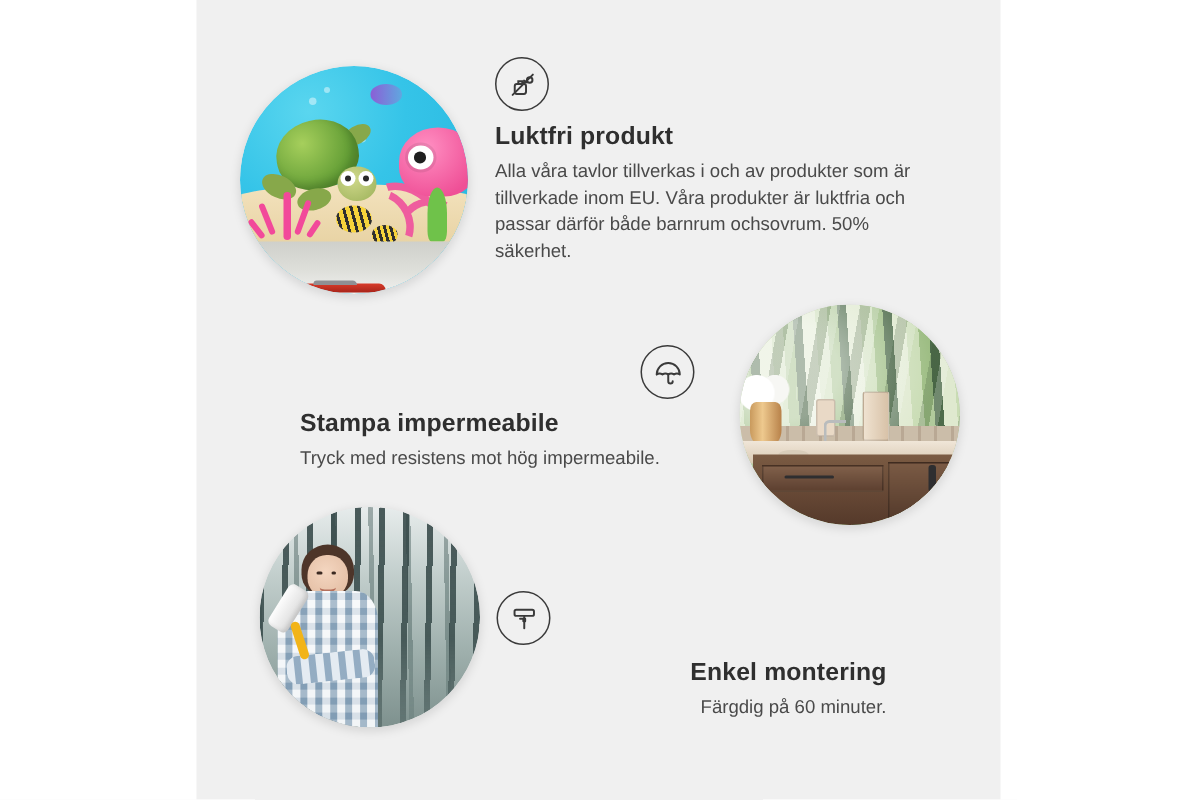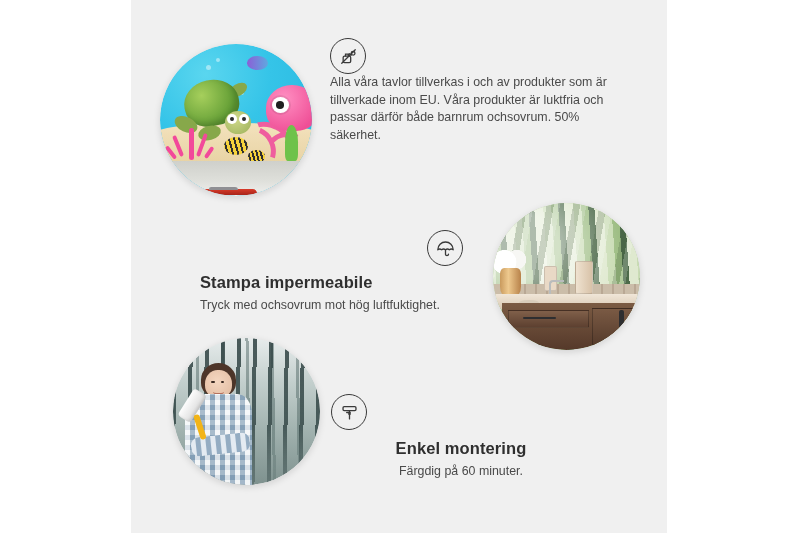--- a/index.html
+++ b/index.html
@@ -330,21 +330,21 @@
   #feature-waterproof{
     left: 200px; top: 230px; width: 270px;
     text-align: left;
   }
   #feature-waterproof .icon-row{ display:flex; justify-content:flex-end; padding-right: 7px; }
   #feature-waterproof .f-title{ margin-top: 7px; }
 
   
   #feature-assembly{
     left: 331px; top: 394px; width: 260px;
-    text-align: center;
+    text-align: right;
   }
   #feature-assembly .f-title{ margin-top: 9px; }
 </style>
 </head>
 <body>
 
 <div id="stage">
 
   <div id="panel"></div>
 
@@ -428,34 +428,35 @@
     <div class="icon-circle">
       <svg width="21" height="21" viewBox="0 0 24 24" fill="none" stroke="#3a3a3a" stroke-width="1.5" stroke-linecap="round">
         <path d="M7.5 11.5h5.4a1.6 1.6 0 0 1 1.6 1.6v4.3a1.6 1.6 0 0 1-1.6 1.6H7.5a1.6 1.6 0 0 1-1.6-1.6v-4.3a1.6 1.6 0 0 1 1.6-1.6z"></path>
         <path d="M8.6 11.5V9.3h3.2v2.2"></path>
         <path d="M11.8 10.1h3.4"></path>
         <circle cx="17.3" cy="8.4" r="2.1"></circle>
         <path d="M15.2 10.1l-2.2-1.3"></path>
         <line x1="4.3" y1="19.7" x2="19.7" y2="4.3"></line>
       </svg>
     </div>
+    <div class="f-title">Luktfri produkt</div>
     <p class="f-body">Alla våra tavlor tillverkas i och av produkter som är tillverkade inom EU. Våra produkter är luktfria och passar därför både barnrum ochsovrum. 50% säkerhet.</p>
   </div>
 
   <div class="feature" id="feature-waterproof">
     <div class="icon-row">
       <div class="icon-circle">
         <svg width="21" height="21" viewBox="0 0 24 24" fill="none" stroke="#3a3a3a" stroke-width="1.5" stroke-linecap="round" stroke-linejoin="round">
           <path d="M3.2 13.4a8.8 8.8 0 0 1 17.6 0c-1.5-1.2-2.9-1.2-4.4 0-1.5-1.2-2.9-1.2-4.4 0-1.5-1.2-2.9-1.2-4.4 0-1.5-1.2-2.9-1.2-4.4 0z"></path>
           <path d="M12 13.4v5.1a1.7 1.7 0 0 0 3.4 0"></path>
         </svg>
       </div>
     </div>
     <div class="f-title">Stampa impermeabile</div>
-    <p class="f-body">Tryck med ochsovrum mot hög luftfuktighet.</p>
+    <p class="f-body">Tryck med resistens mot hög impermeabile.</p>
   </div>
 
   <div class="feature" id="feature-assembly">
     <div class="icon-circle">
       <svg width="21" height="21" viewBox="0 0 24 24" fill="none" stroke="#3a3a3a" stroke-width="1.5" stroke-linecap="round" stroke-linejoin="round">
         <rect x="4.6" y="5.2" width="14.8" height="4.6" rx="1.3"></rect>
         <path d="M12 9.8v2.2H8.8"></path>
         <path d="M11.3 12h1.4v1.9h-1.4z"></path>
         <path d="M12 13.9v5.4"></path>
       </svg>

